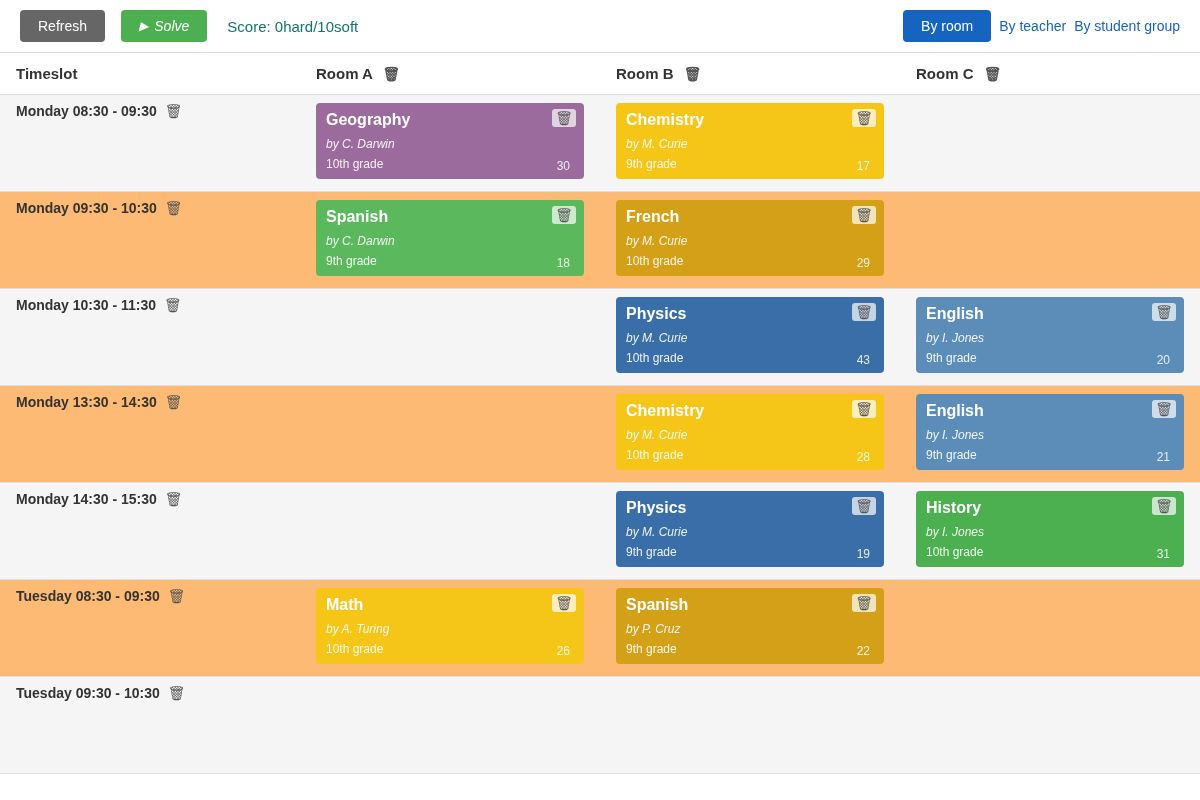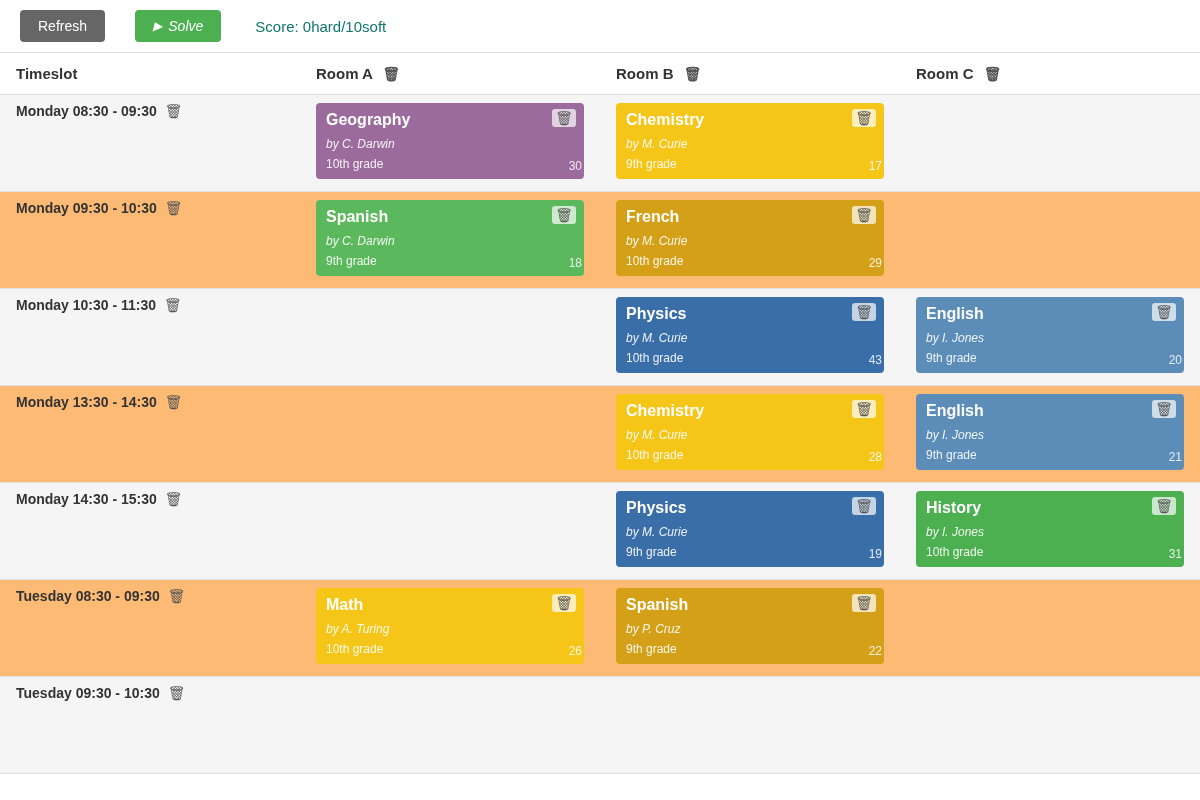--- a/index.html
+++ b/index.html
@@ -4,21 +4,21 @@
   <style>
     * { box-sizing: border-box; margin: 0; padding: 0; }
     body { font-family: Arial, sans-serif; font-size: 14px; background: #fff; color: #333; }
 
     
     .header {
       display: flex;
       align-items: center;
       padding: 10px 20px;
       border-bottom: 1px solid #ddd;
-      gap: 30px;
+      gap: 16px;
     }
     .btn-refresh {
       background: #666;
       color: #fff;
       border: none;
       padding: 8px 18px;
       border-radius: 4px;
       cursor: pointer;
       font-size: 14px;
     }
@@ -144,21 +144,21 @@
       color: rgba(255,255,255,0.9);
       font-style: italic;
     }
     .lesson-card .grade {
       font-size: 12px;
       color: rgba(255,255,255,0.9);
     }
     .lesson-card .count {
       position: absolute;
       bottom: 6px;
-      right: 2px;
+      right: 14px;
       font-size: 12px;
       color: rgba(255,255,255,0.85);
     }
 
     
     .card-purple { background: #9c6b9e; }
     .card-yellow { background: #f5c518; }
     .card-gold { background: #d4a017; }
     .card-green { background: #5cb85c; }
     .card-blue-dark { background: #3a6ea8; }
@@ -179,20 +179,25 @@
       color: #555;
     }
   </style>
 </head>
 <body>
 
 <div class="header">
   <button class="btn-refresh">Refresh</button>
   <button class="btn-solve">Solve</button>
   <span class="score-text">Score: 0hard/10soft</span>
+  <div class="header-right">
+    <button class="btn-view-active">By room</button>
+    <button class="btn-view-link">By teacher</button>
+    <button class="btn-view-link">By student group</button>
+  </div>
 </div>
 
 <div style="overflow-x:auto;">
   <table class="schedule-table">
     <thead>
       <tr>
         <th class="room-header">Timeslot</th>
         <th class="room-header">
           <span>Room A</span>
           <span class="th-icon">🗑</span>

